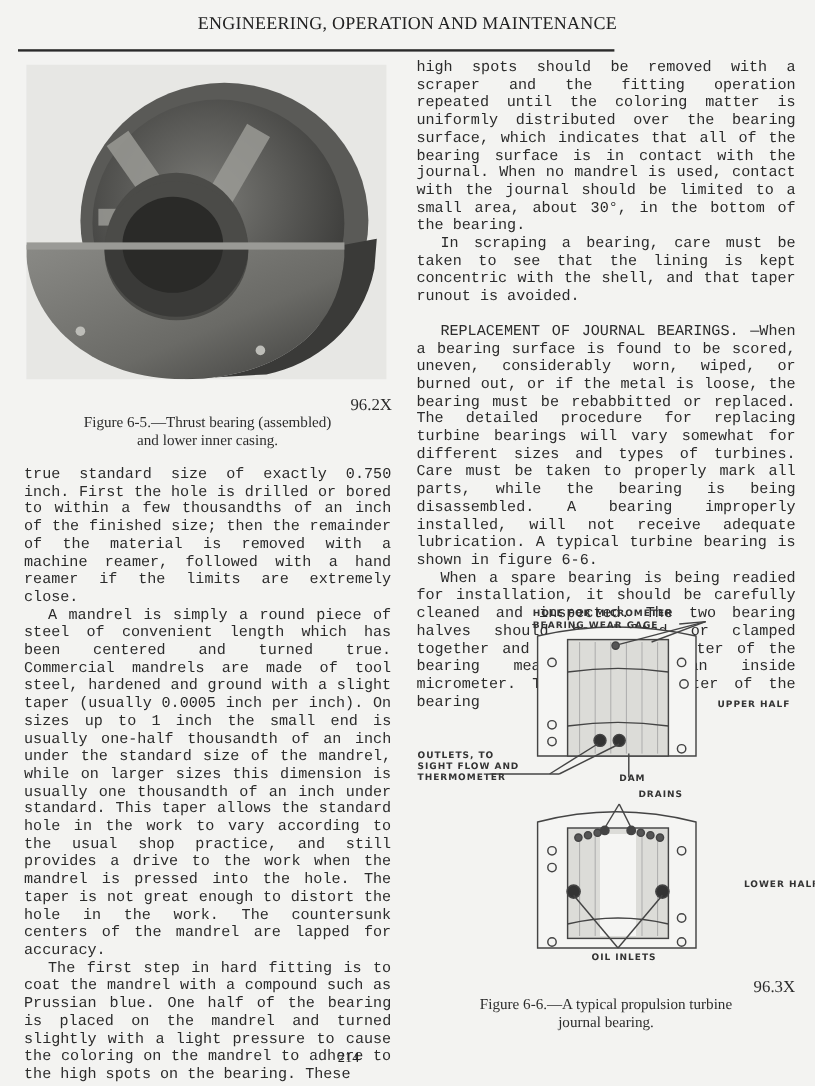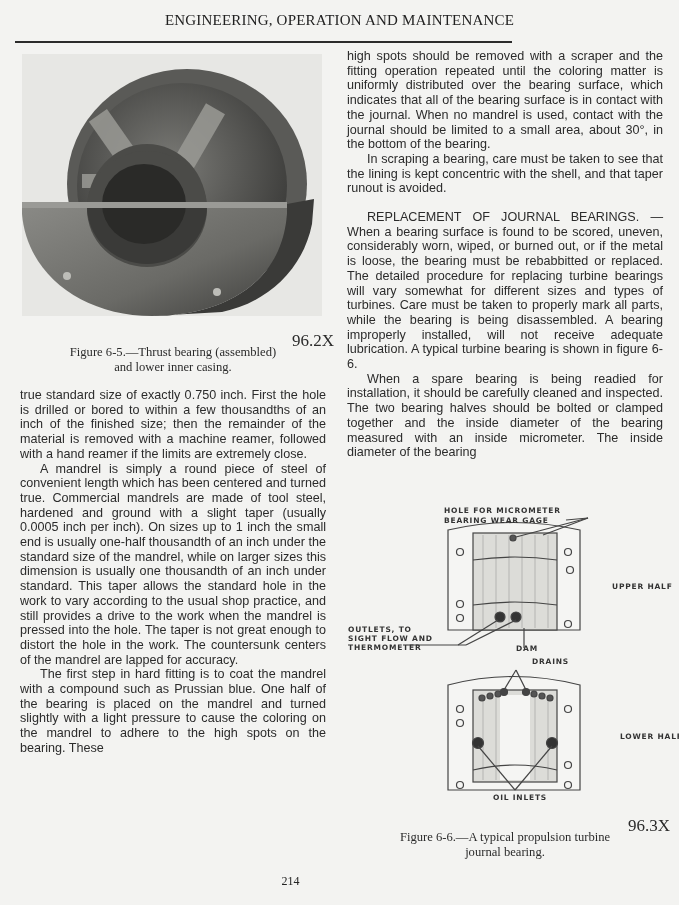--- a/index.html
+++ b/index.html
@@ -8,32 +8,32 @@
     font-family:"DejaVu Serif", "Liberation Serif", serif; color:#2a2a2a;
   }
   .header {
     position:absolute; left:0; top:12px; width:679px; text-align:center;
     font-family:"Liberation Serif", serif; font-size:15px; letter-spacing:0.2px; color:#222;
   }
   .rule {
     position:absolute; left:15px; top:41px; width:497px; height:2px; background:#2b2b2b;
   }
   .col {
-    position:absolute; font-family:Liberation Sans, sans-serif; font-size:12.6px; line-height:14.7px;
+    position:absolute; font-family:Liberation Mono, monospace; font-size:12.6px; line-height:14.7px;
     text-align:justify; color:#2b2b2b;
   }
   .col p { margin:0; }
   .col p.ind { text-indent:20px; }
   #right-col { left:347px; top:49px; width:316px; }
   #left-col { left:20px; top:388px; width:306px; }
   .gap { height:14px; }
   .photo {
     position:absolute; left:22px; top:54px; width:300px; height:262px; background:#e7e7e4;
   }
-  .fig-id { position:absolute; font-family:"Liberation Serif", serif; font-size:17px; color:#2b2b2b; }
+  .fig-id { position:absolute; font-family:"Liberation Serif", serif; font-size:14px; color:#2b2b2b; }
   .caption {
     position:absolute; font-family:"Liberation Serif", serif; font-size:12.6px; line-height:15px;
     text-align:center; color:#2b2b2b;
   }
   .diagram { position:absolute; left:348px; top:500px; width:318px; height:300px; }
   .dlabel {
     position:absolute; font-family:"DejaVu Sans", sans-serif; font-size:7.5px; letter-spacing:0.8px;
     color:#333; font-weight:bold; line-height:10px; white-space:nowrap;
   }
   .page-num {
@@ -168,21 +168,21 @@
       <line x1="168" y1="170" x2="156" y2="190"></line>
         <line x1="168" y1="170" x2="178" y2="190"></line>
       <line x1="130" y1="246" x2="167" y2="290"></line>
         <line x1="204" y1="246" x2="167" y2="290"></line>
     </g>
   </svg>
   <div class="dlabel" style="left:96px;top:6px;">
     <div>HOLE FOR MICROMETER</div>
     <div>BEARING WEAR GAGE</div>
   </div>
-  <div class="dlabel" style="left:264px;top:82px;">UPPER HALF</div>
+  <div class="dlabel" style="left:250px;top:82px;">UPPER HALF</div>
   <div class="dlabel" style="left:0px;top:125px;line-height:9px;">
     <div>OUTLETS, TO</div>
     <div>SIGHT FLOW AND</div>
     <div>THERMOMETER</div>
   </div>
   <div class="dlabel" style="left:168px;top:144px;">DAM</div>
   <div class="dlabel" style="left:184px;top:157px;">DRAINS</div>
   <div class="dlabel" style="left:252px;top:232px;padding-left:20px;">LOWER HALF</div>
   <div class="dlabel" style="left:145px;top:293px;">OIL INLETS</div>
 </div>

